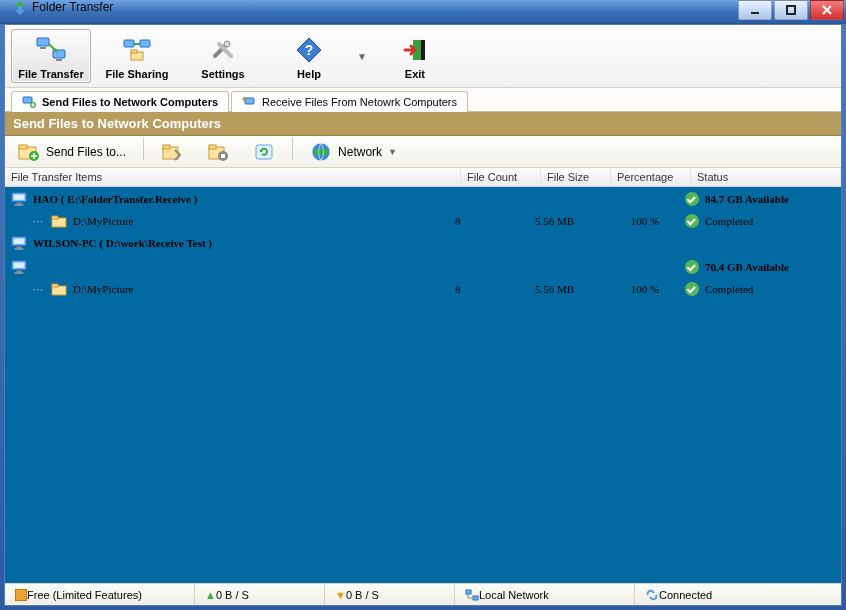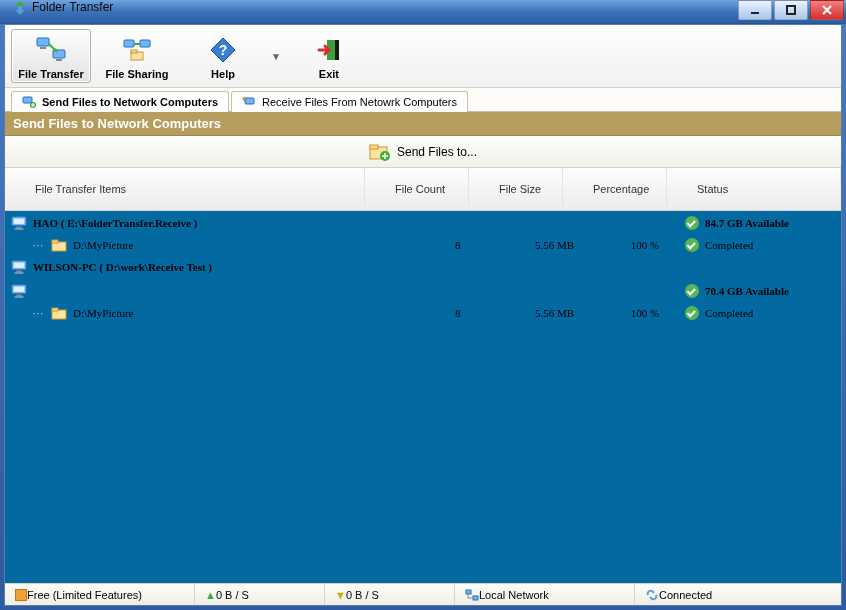--- a/index.html
+++ b/index.html
@@ -23,28 +23,28 @@
   .bigbtn .biglabel { margin-top:2px; font-weight:bold; }
   .toolbar-sep-arrow { align-self:center; color:#666; padding:0 2px; font-size:10px; }
   
   .tabbar { background:#fdfcf8; border-bottom:1px solid #c7c0a7; display:flex; padding-left:6px; gap:2px; height:24px; align-items:flex-end; }
   .tab { border:1px solid #c7c0a7; border-bottom:none; background:#fff; padding:3px 10px; display:flex; align-items:center; gap:6px; font-size:11px; border-radius:3px 3px 0 0; position:relative; top:1px; cursor:default; }
   .tab.active { font-weight:bold; z-index:2; }
   .tab .tabicon { width:14px; height:14px; }
   
   .banner { background:#b69d5e; color:#fff; padding:4px 8px; font-size:13px; font-weight:bold; border-bottom:1px solid #9a834b; }
   
-  .smalltoolbar { background:linear-gradient(180deg,#fdfdfa,#f2f1ea); border-bottom:1px solid #d9d4c1; display:flex; align-items:center; padding:2px 6px; gap:10px; height:32px;flex-direction:column; }
+  .smalltoolbar { background:linear-gradient(180deg,#fdfdfa,#f2f1ea); border-bottom:1px solid #d9d4c1; display:flex; padding:2px 6px; gap:10px; height:32px; }
   .smallbtn { display:flex; align-items:center; gap:6px; padding:2px 6px; border:1px solid transparent; border-radius:2px; cursor:default; }
   .smallbtn .smallicon { width:22px; height:22px; display:flex; align-items:center; justify-content:center; }
   .smalltoolbar .sep { width:1px; height:22px; background:#d0ccb9; }
   .network-drop { display:flex; align-items:center; gap:6px; }
   
   .gridheader { display:flex; background:linear-gradient(180deg,#fdfdfd,#ececec); border-bottom:1px solid #d4d4d4; font-size:11px; color:#333; }
-  .gridheader .col { padding:15px 6px; border-right:1px solid #e4e4e4;margin-left:24px; }
+  .gridheader .col { padding:3px 6px; border-right:1px solid #e4e4e4; }
   .col-item { flex:1; }
   .col-count { width:80px; }
   .col-size { width:70px; }
   .col-perc { width:80px; }
   .col-status { width:150px; }
   
   .gridbody { flex:1; overflow:auto; background:#0369a1;font-family:Liberation Serif, serif; }
   .row { display:flex; align-items:center; padding:2px 6px; font-size:11px; }
   .row .c-item { flex:1; display:flex; align-items:center; gap:6px; }
   .row .c-count { width:80px; }
@@ -125,20 +125,30 @@
           <path d="M13 8 L19 8" stroke="#3bae3b" stroke-width="2"></path>
           <rect x="10" y="16" width="12" height="8" fill="#ffe39c" stroke="#c69a3a"></rect>
           <rect x="10" y="14" width="6" height="3" fill="#ffd777" stroke="#c69a3a"></rect>
         </svg>
       </div>
       <div class="biglabel">File Sharing</div>
     </div>
     <div class="bigbtn">
       <div class="bigicon">
         <svg width="32" height="28" viewBox="0 0 32 28">
+          <path d="M8 20 L20 8" stroke="#888" stroke-width="4" stroke-linecap="round"></path>
+          <path d="M12 8 L24 20" stroke="#bbb" stroke-width="4" stroke-linecap="round"></path>
+          <circle cx="20" cy="8" r="3" fill="#ddd" stroke="#888"></circle>
+        </svg>
+      </div>
+      <div class="biglabel">Settings</div>
+    </div>
+    <div class="bigbtn">
+      <div class="bigicon">
+        <svg width="32" height="28" viewBox="0 0 32 28">
           <path d="M16 2 L28 14 L16 26 L4 14 Z" fill="#3c7ed0" stroke="#1952a4"></path>
           <text x="16" y="19" text-anchor="middle" font-size="14" font-weight="bold" fill="#fff">?</text>
         </svg>
       </div>
       <div class="biglabel">Help</div>
     </div>
     <div class="toolbar-sep-arrow">▼</div>
     <div class="bigbtn">
       <div class="bigicon">
         <svg width="32" height="28" viewBox="0 0 32 28">

